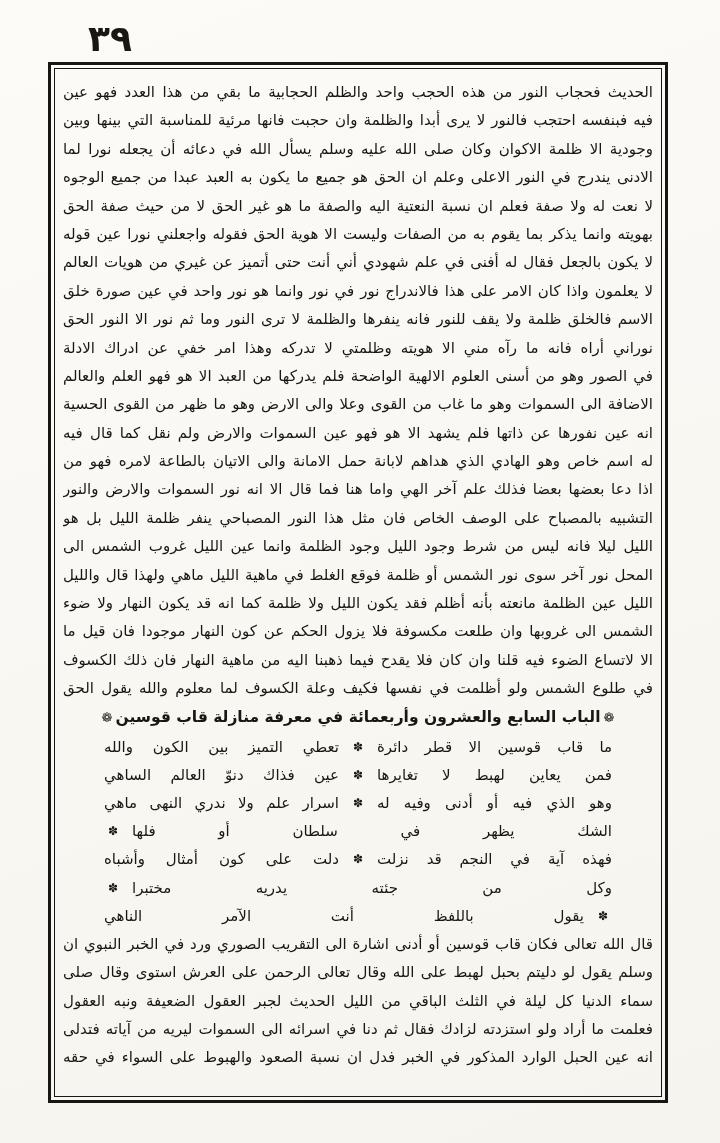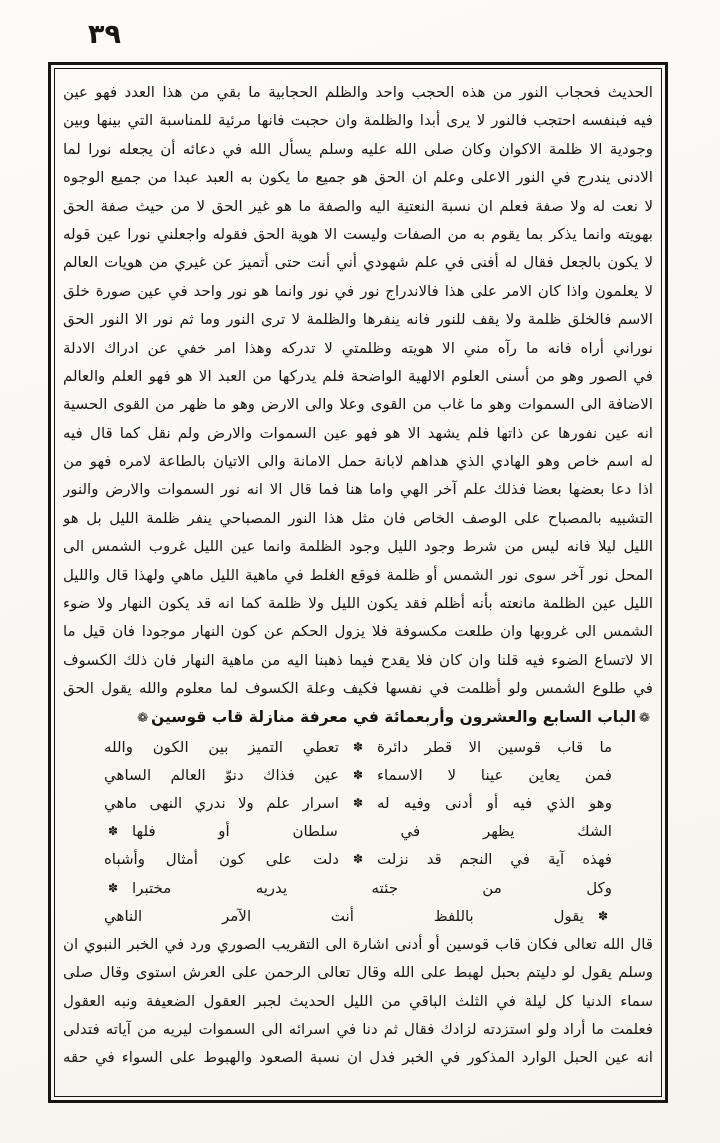--- a/index.html
+++ b/index.html
@@ -11,21 +11,21 @@
     overflow: hidden;
   }
   .page {
     position: relative;
     width: 720px; height: 1143px;
     background: linear-gradient(160deg, #fcfbf8 0%, #f8f7f2 55%, #f5f4ee 100%);
   }
   .page-number {
     position: absolute;
     left: 88px; top: 18px;
-    font-size: 27px;
+    font-size: 36px;
     font-weight: bold;
     letter-spacing: 1px;
     direction: rtl;
   }
   .frame-outer {
     position: absolute;
     left: 48px; top: 62px;
     width: 620px; height: 1041px;
     border: 3px solid #181512;
     box-sizing: border-box;
@@ -45,21 +45,21 @@
     font-size: 15px;
     white-space: normal;
     text-align: justify;
     text-align-last: justify;
     overflow: hidden;
     word-spacing: 1px;
   }
   .chapter-heading {
     height: 29px;
     line-height: 29px;
-    text-align: right;
+    text-align: center;
     font-size: 15.5px;
     font-weight: bold;
     overflow: hidden;
   }
   .chapter-heading .ornament { font-size: 13px; padding: 0 3px; }
   .poetry-block {
     width: 508px;
     margin: 1px auto 0 auto;
   }
   .verse-row {
@@ -123,21 +123,21 @@
           <span class="ornament">❁</span><span>الباب السابع والعشرون وأربعمائة في معرفة منازلة قاب قوسين</span><span class="ornament">❁</span>
         </div>
 
         <div class="poetry-block">
           <div class="verse-row">
             <div class="hemistich right">ما قاب قوسين الا قطر دائرة</div>
             <div class="verse-separator">✽</div>
             <div class="hemistich left">تعطي التميز بين الكون والله</div>
           </div>
           <div class="verse-row">
-            <div class="hemistich right">فمن يعاين عينا لا الاسماء</div>
+            <div class="hemistich right">فمن يعاين لهبط لا تغايرها</div>
             <div class="verse-separator">✽</div>
             <div class="hemistich left">عين فذاك دنوّ العالم الساهي</div>
           </div>
           <div class="verse-row">
             <div class="hemistich right">وهو الذي فيه أو أدنى وفيه له</div>
             <div class="verse-separator">✽</div>
             <div class="hemistich left">اسرار علم ولا ندري النهى ماهي</div>
           </div>
           <div class="verse-row">
             <div class="hemistich right">الشك يظهر في سلطان أو فلها</div>

